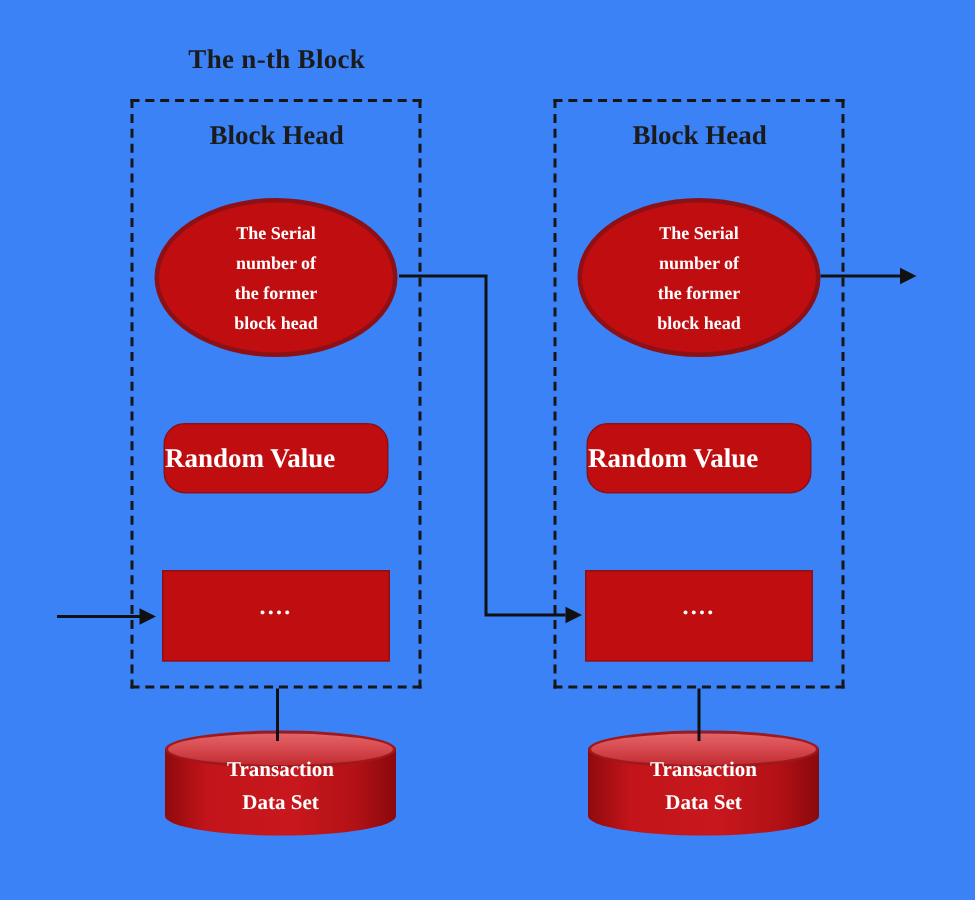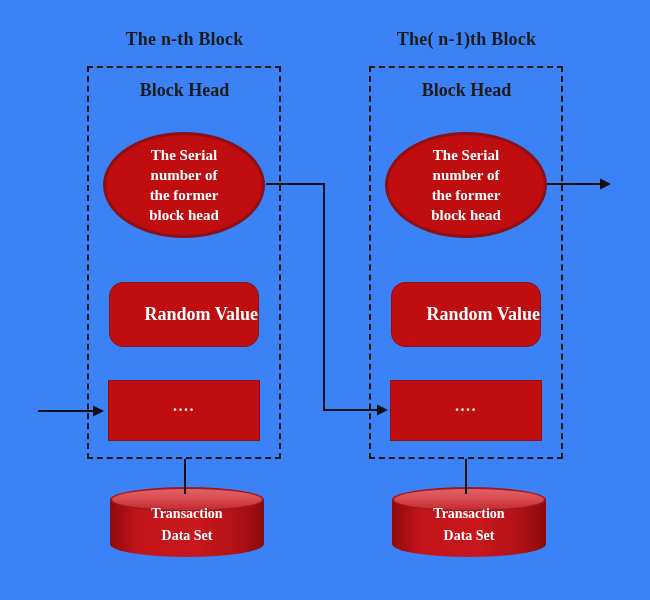--- a/index.html
+++ b/index.html
@@ -59,38 +59,38 @@
     height: 106px;
     box-sizing: border-box;
     background: #c00d10;
     border: 3px solid #8c1015;
     border-radius: 50%;
     display: flex;
     align-items: center;
     justify-content: center;
     text-align: center;
     color: #ffffff;
-    font-size: 15px;
+    font-size: 12px;
     font-weight: bold;
     line-height: 20px;
   }
   .serial-ellipse span { display: block; }
   .random-box {
     position: absolute;
     left: 22px;
     top: 282px;
     width: 150px;
-    height: 65px;
+    height: 47px;
     box-sizing: border-box;
     background: #c00d10;
     border: 1px solid #8c1015;
     border-radius: 14px;
     display: flex;
     align-items: center;
-    justify-content: flex-end;
+    justify-content: flex-start;
     color: #ffffff;
     font-size: 18px;
     font-weight: bold;
   }
   .dots-box {
     position: absolute;
     left: 21px;
     top: 380px;
     width: 152px;
     height: 61px;
@@ -186,21 +186,20 @@
       <div class="cyl-top"></div>
       <div class="cyl-body"></div>
       <div class="cyl-label">
         <span>Transaction</span>
         <span>Data Set</span>
       </div>
     </div>
   </div>
 
   <div class="block-group bg-n1">
-    <div class="block-title">The( n-1)th Block</div>
     <div class="dashed-box"></div>
     <div class="head-label">Block Head</div>
     <div class="serial-ellipse">
       <div>
         <span>The Serial</span>
         <span>number of</span>
         <span>the former</span>
         <span>block head</span>
       </div>
     </div>

